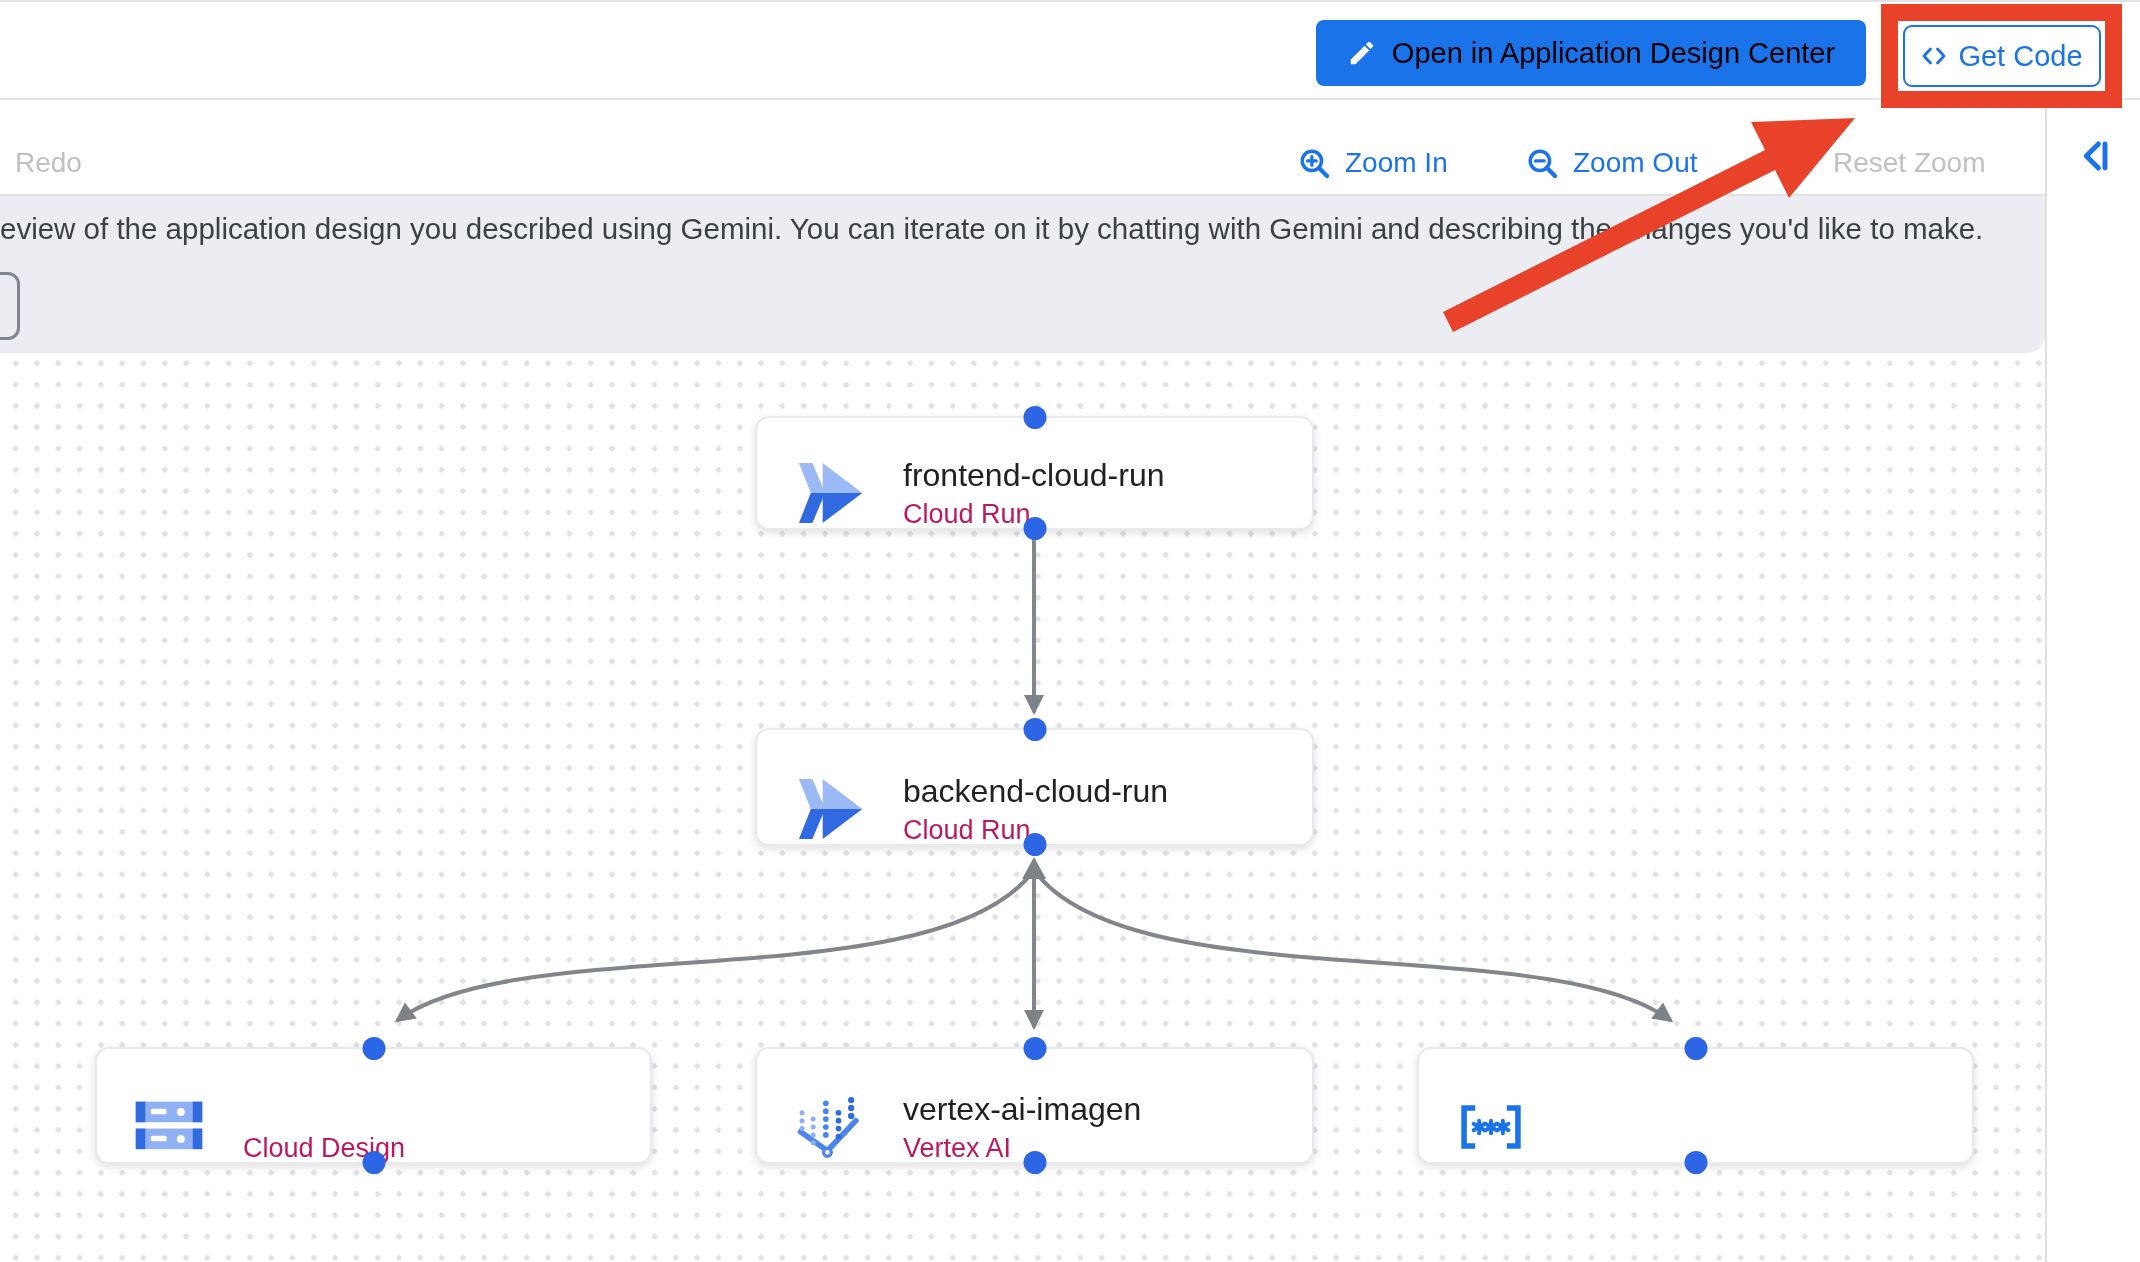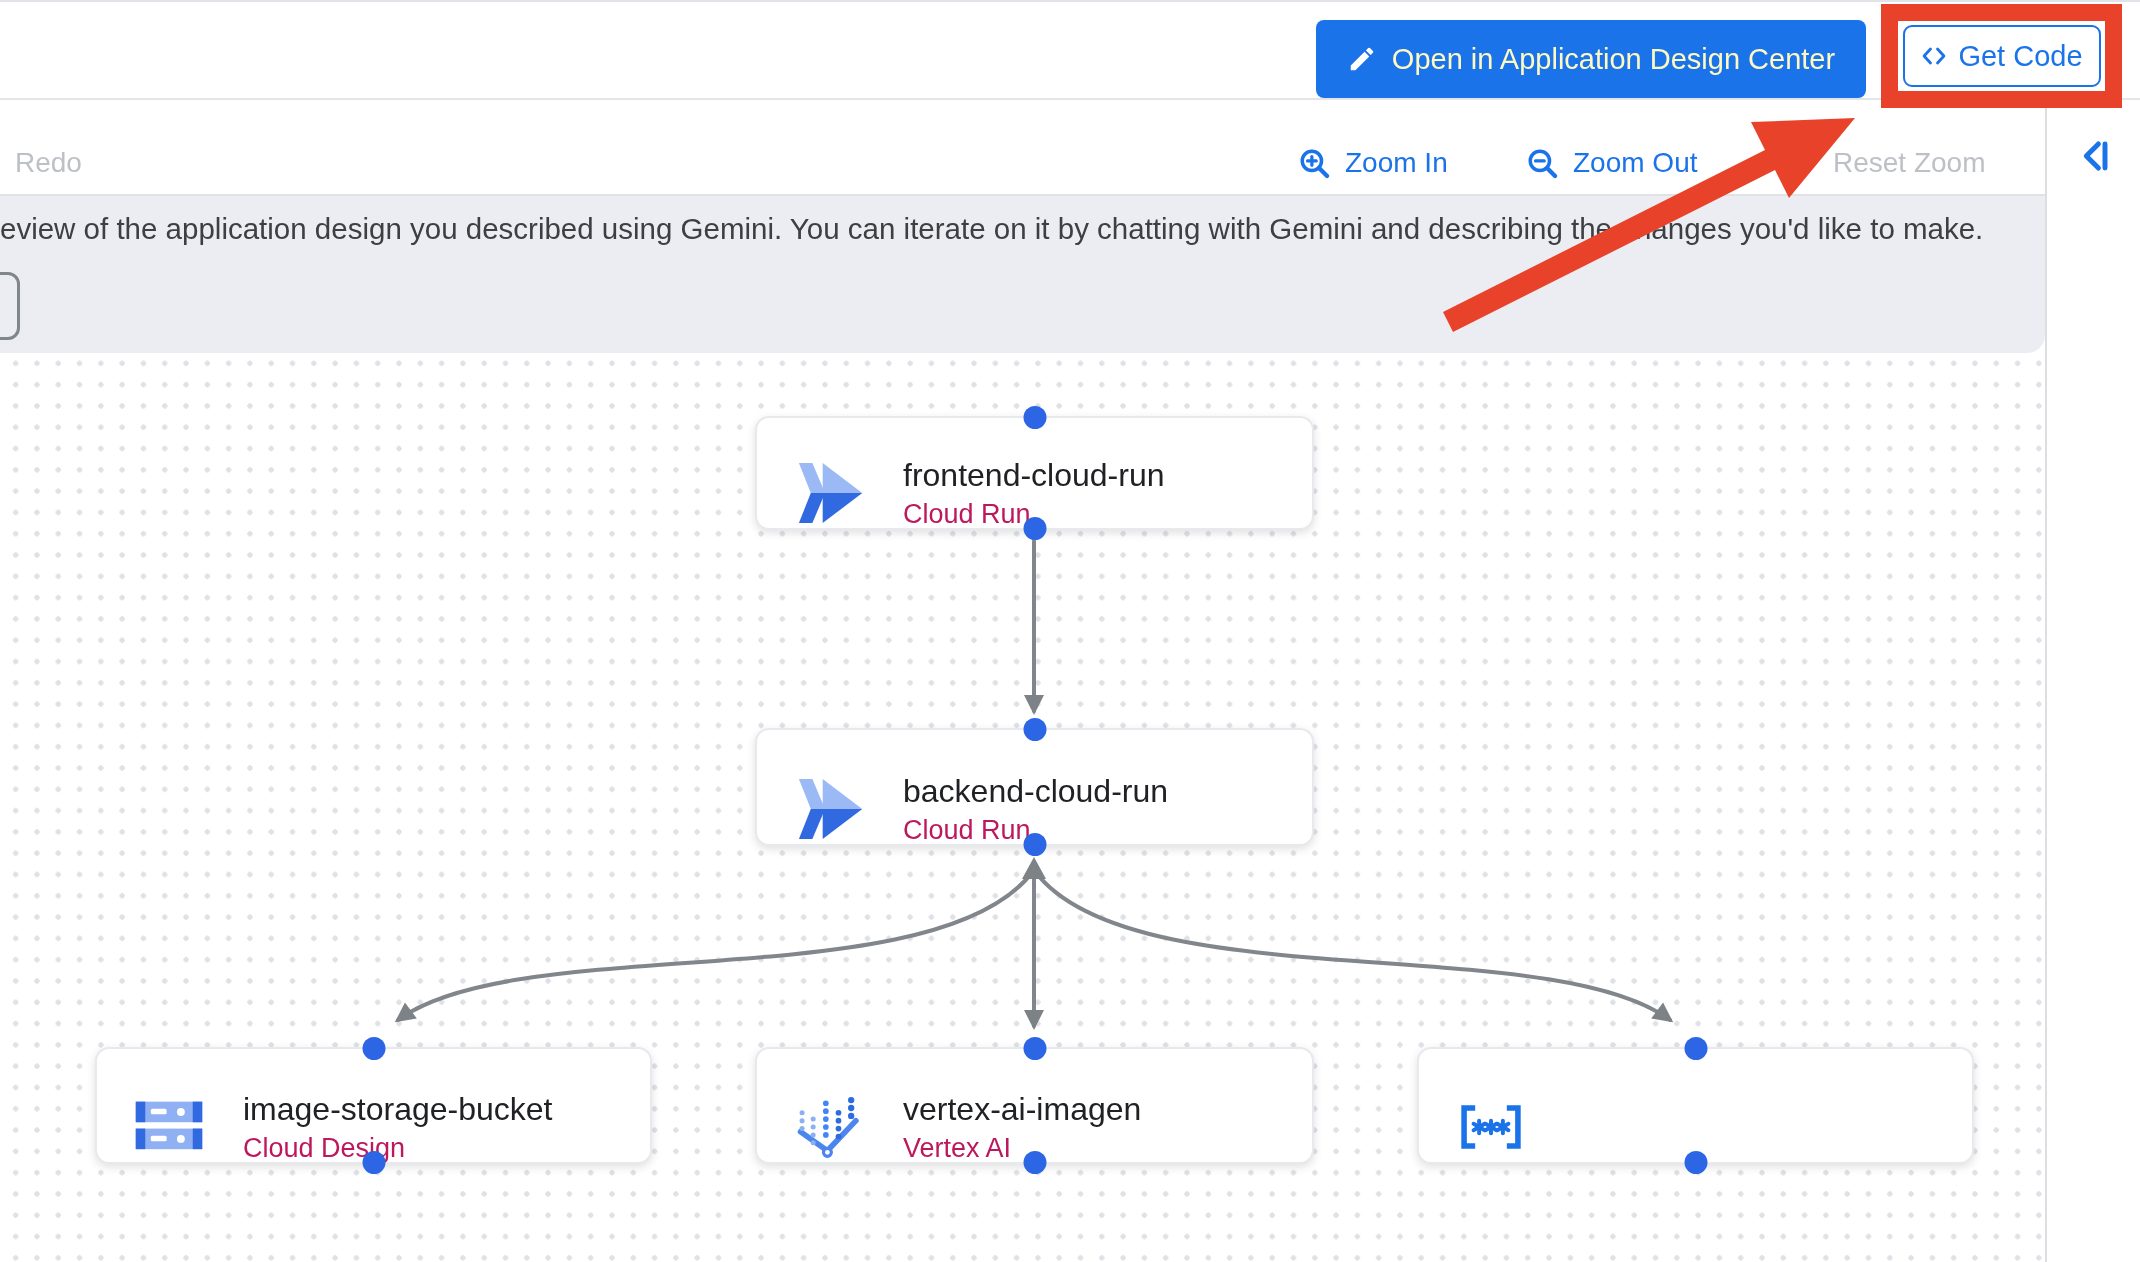--- a/index.html
+++ b/index.html
@@ -2,22 +2,22 @@
 <html><head>
 <meta charset="utf-8">
 <style>
   html,body{margin:0;padding:0;background:#fff;}
   .screen{position:relative;width:2140px;height:1262px;background:#fff;overflow:hidden;
           font-family:"Liberation Sans",sans-serif;color:#3c4043;}
 
   
   .header{position:absolute;left:0;top:0;width:2140px;height:100px;background:#fff;
           border-top:2px solid #e1e3e8;border-bottom:2px solid #e3e5e8;box-sizing:border-box;}
-  .btn-primary{position:absolute;left:1316px;top:18px;width:550px;height:78px;background:#1a73e8;
-          color:#fef9c3;border:none;border-radius:8px;font-size:29px;font-weight:500;
+  .btn-primary{position:absolute;left:1316px;top:18px;width:550px;height:66px;background:#1a73e8;
+          color:#000000;border:none;border-radius:8px;font-size:29px;font-weight:500;
           display:flex;align-items:center;justify-content:center;gap:15px;cursor:pointer;
           font-family:"Liberation Sans",sans-serif;}
   .red-box{position:absolute;left:1881px;top:2px;width:241px;height:104px;
           border:17px solid #e8432a;box-sizing:border-box;z-index:70;}
   .btn-outline{position:absolute;left:50%;top:50%;transform:translate(-50%,-50%);
           width:198px;height:62px;background:#fff;border:2px solid #1a73e8;border-radius:9px;
           color:#1a73e8;font-size:29px;font-weight:500;display:flex;align-items:center;
           justify-content:center;gap:10px;cursor:pointer;font-family:"Liberation Sans",sans-serif;}
 
   
@@ -178,21 +178,20 @@
       <rect x="78" y="12" width="12" height="26" fill="#3069e0"></rect>
       <rect x="25" y="21" width="20" height="7" rx="2" fill="#ffffff"></rect>
       <circle cx="63" cy="25" r="5" fill="#ffffff"></circle>
       <rect x="6" y="46" width="84" height="26" fill="#8fb0f2"></rect>
       <rect x="6" y="46" width="12" height="26" fill="#3069e0"></rect>
       <rect x="78" y="46" width="12" height="26" fill="#3069e0"></rect>
       <rect x="25" y="55" width="20" height="7" rx="2" fill="#ffffff"></rect>
       <circle cx="63" cy="59" r="5" fill="#ffffff"></circle>
     </svg>
     <div class="texts">
-      <div class="title">image-storage-bucket</div>
       <div class="subtitle">Cloud Design</div>
     </div>
     <span class="port top"></span>
     <span class="port bottom"></span>
   </div>
 
   <div class="node" id="node-vertex">
     <svg class="node-icon" viewBox="0 0 96 88">
       <path d="M12 50 L46 74 L82 36" stroke="#4c86ec" stroke-width="7" fill="none" stroke-linecap="round"></path>
       <circle cx="46" cy="76" r="5" fill="#ffffff" stroke="#4c86ec" stroke-width="4"></circle>

